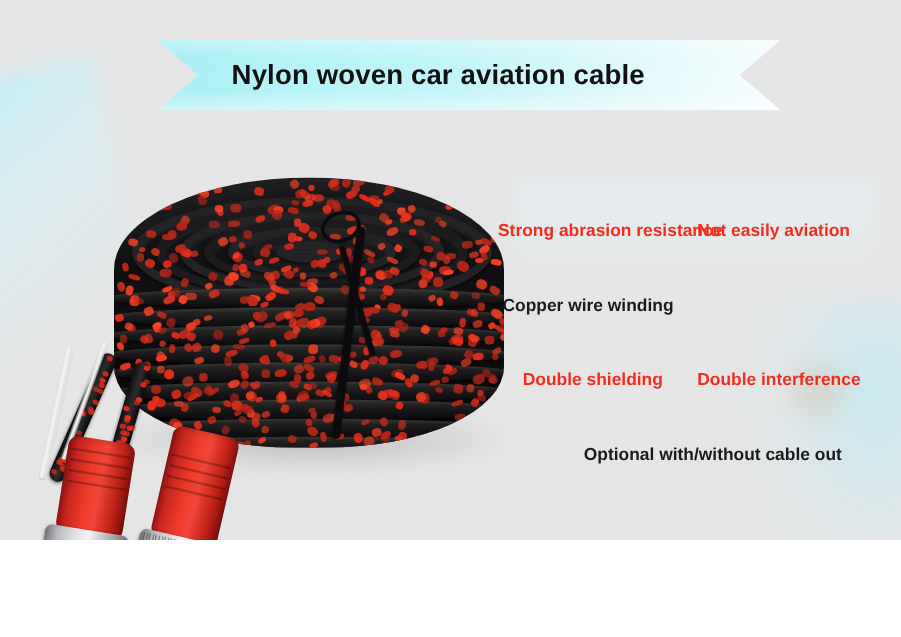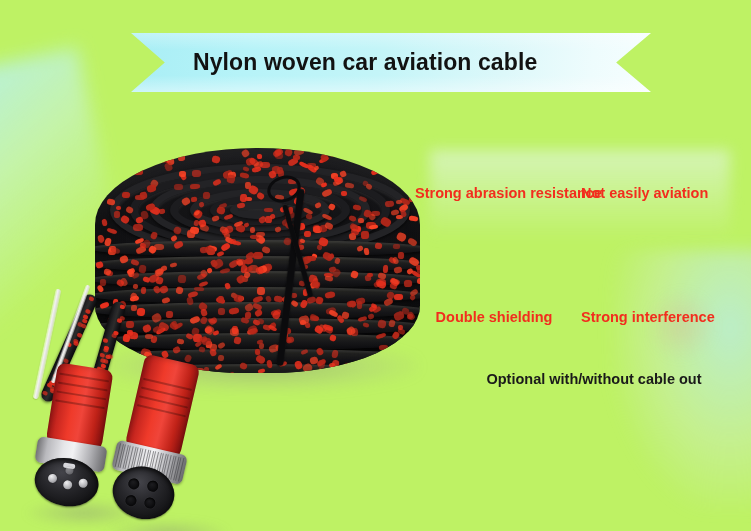--- a/index.html
+++ b/index.html
@@ -9,22 +9,22 @@
     width: 751px;
     height: 531px;
     overflow: hidden;
     background: #ffffff;
     font-family: "Liberation Sans", sans-serif;
   }
 
   #page {
     position: relative;
     width: 751px;
-    height: 531px;
-    background: #bef264;
+    height: 450px;
+    background: #e5e5e5;
     overflow: hidden;
   }
 
   
   .bg-streak-left {
     position: absolute;
     left: -40px;
     top: 60px;
     width: 150px;
     height: 300px;
@@ -964,25 +964,26 @@
   </div>
 
   <div class="features">
 
     <div class="feature-row row-1">
       <div class="feature-cell cell-a" style="color: rgb(242, 45, 30);">Strong abrasion resistance</div>
       <div class="feature-cell cell-b" style="color: rgb(242, 45, 30);">Not easily aviation</div>
     </div>
 
     <div class="feature-row row-2">
+      <div class="feature-cell cell-a" style="color: rgb(26, 26, 26);">Copper wire winding</div>
     </div>
 
     <div class="feature-row row-3">
       <div class="feature-cell cell-a" style="color: rgb(242, 45, 30);">Double shielding</div>
-      <div class="feature-cell cell-b" style="color: rgb(242, 45, 30);">Strong interference</div>
+      <div class="feature-cell cell-b" style="color: rgb(242, 45, 30);">Double interference</div>
     </div>
 
     <div class="feature-row row-4">
       <div class="feature-cell cell-full" style="color: rgb(26, 26, 26);">Optional with/without cable out</div>
     </div>
   </div>
 
 </div>
 
 </body></html>

